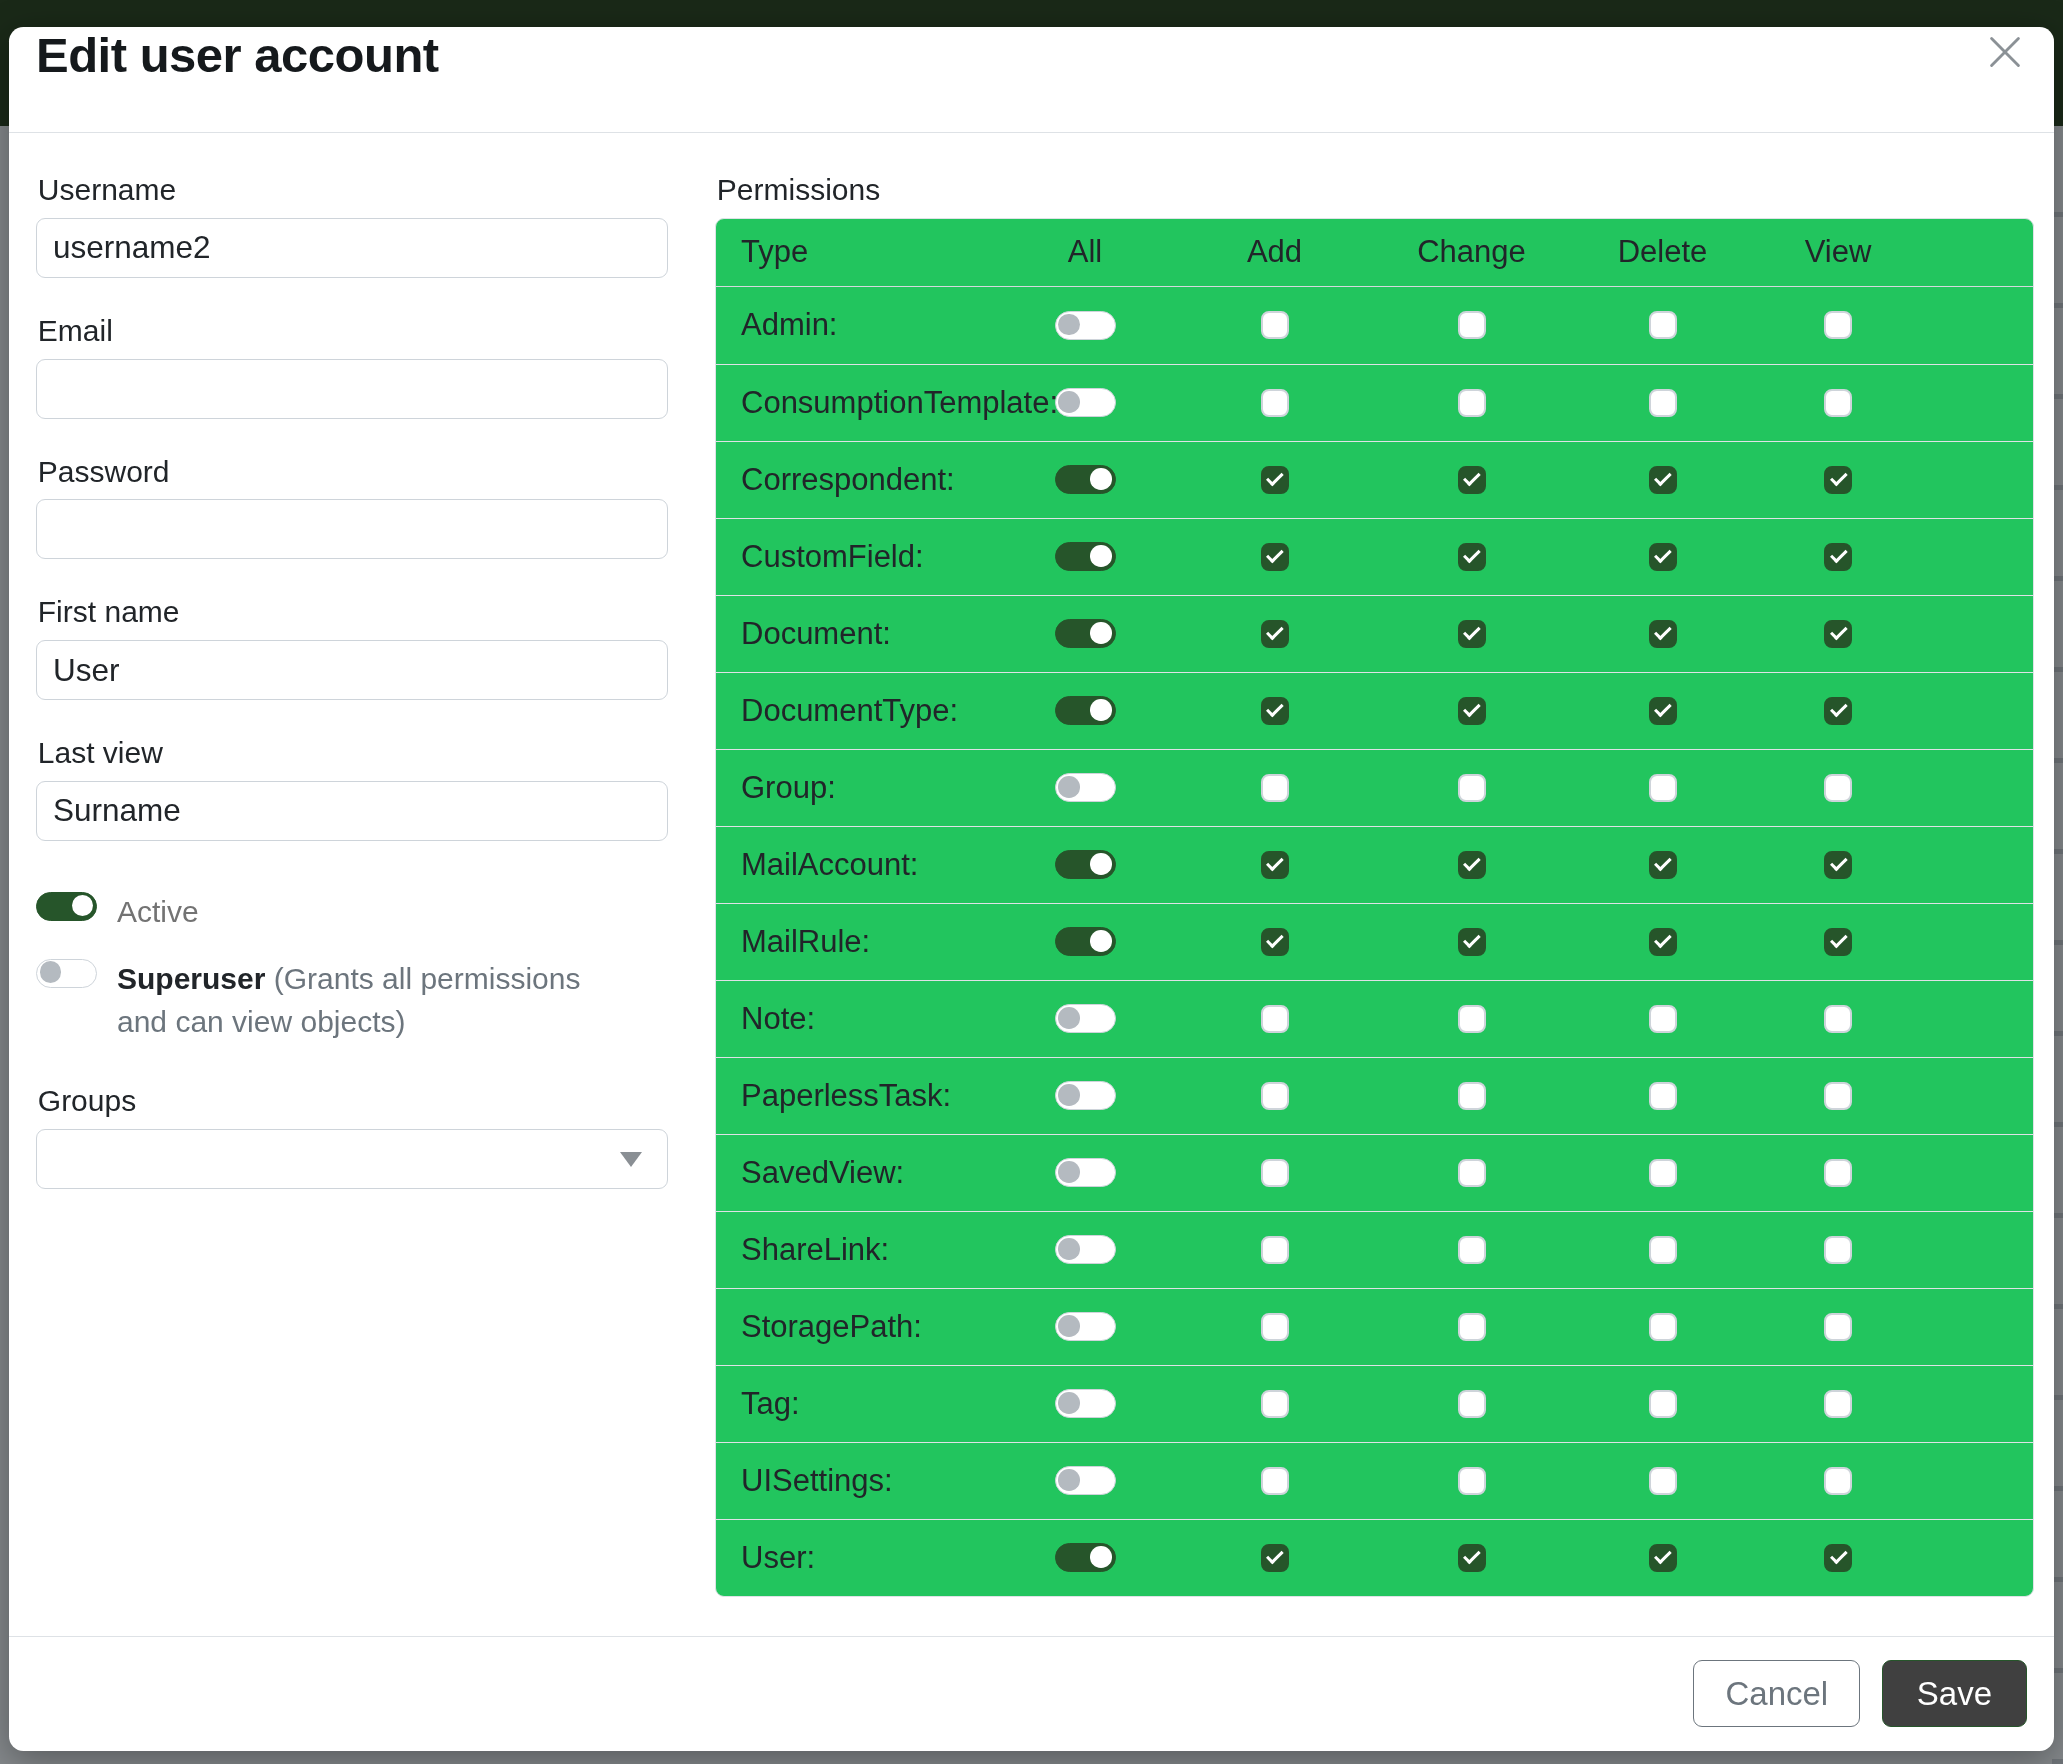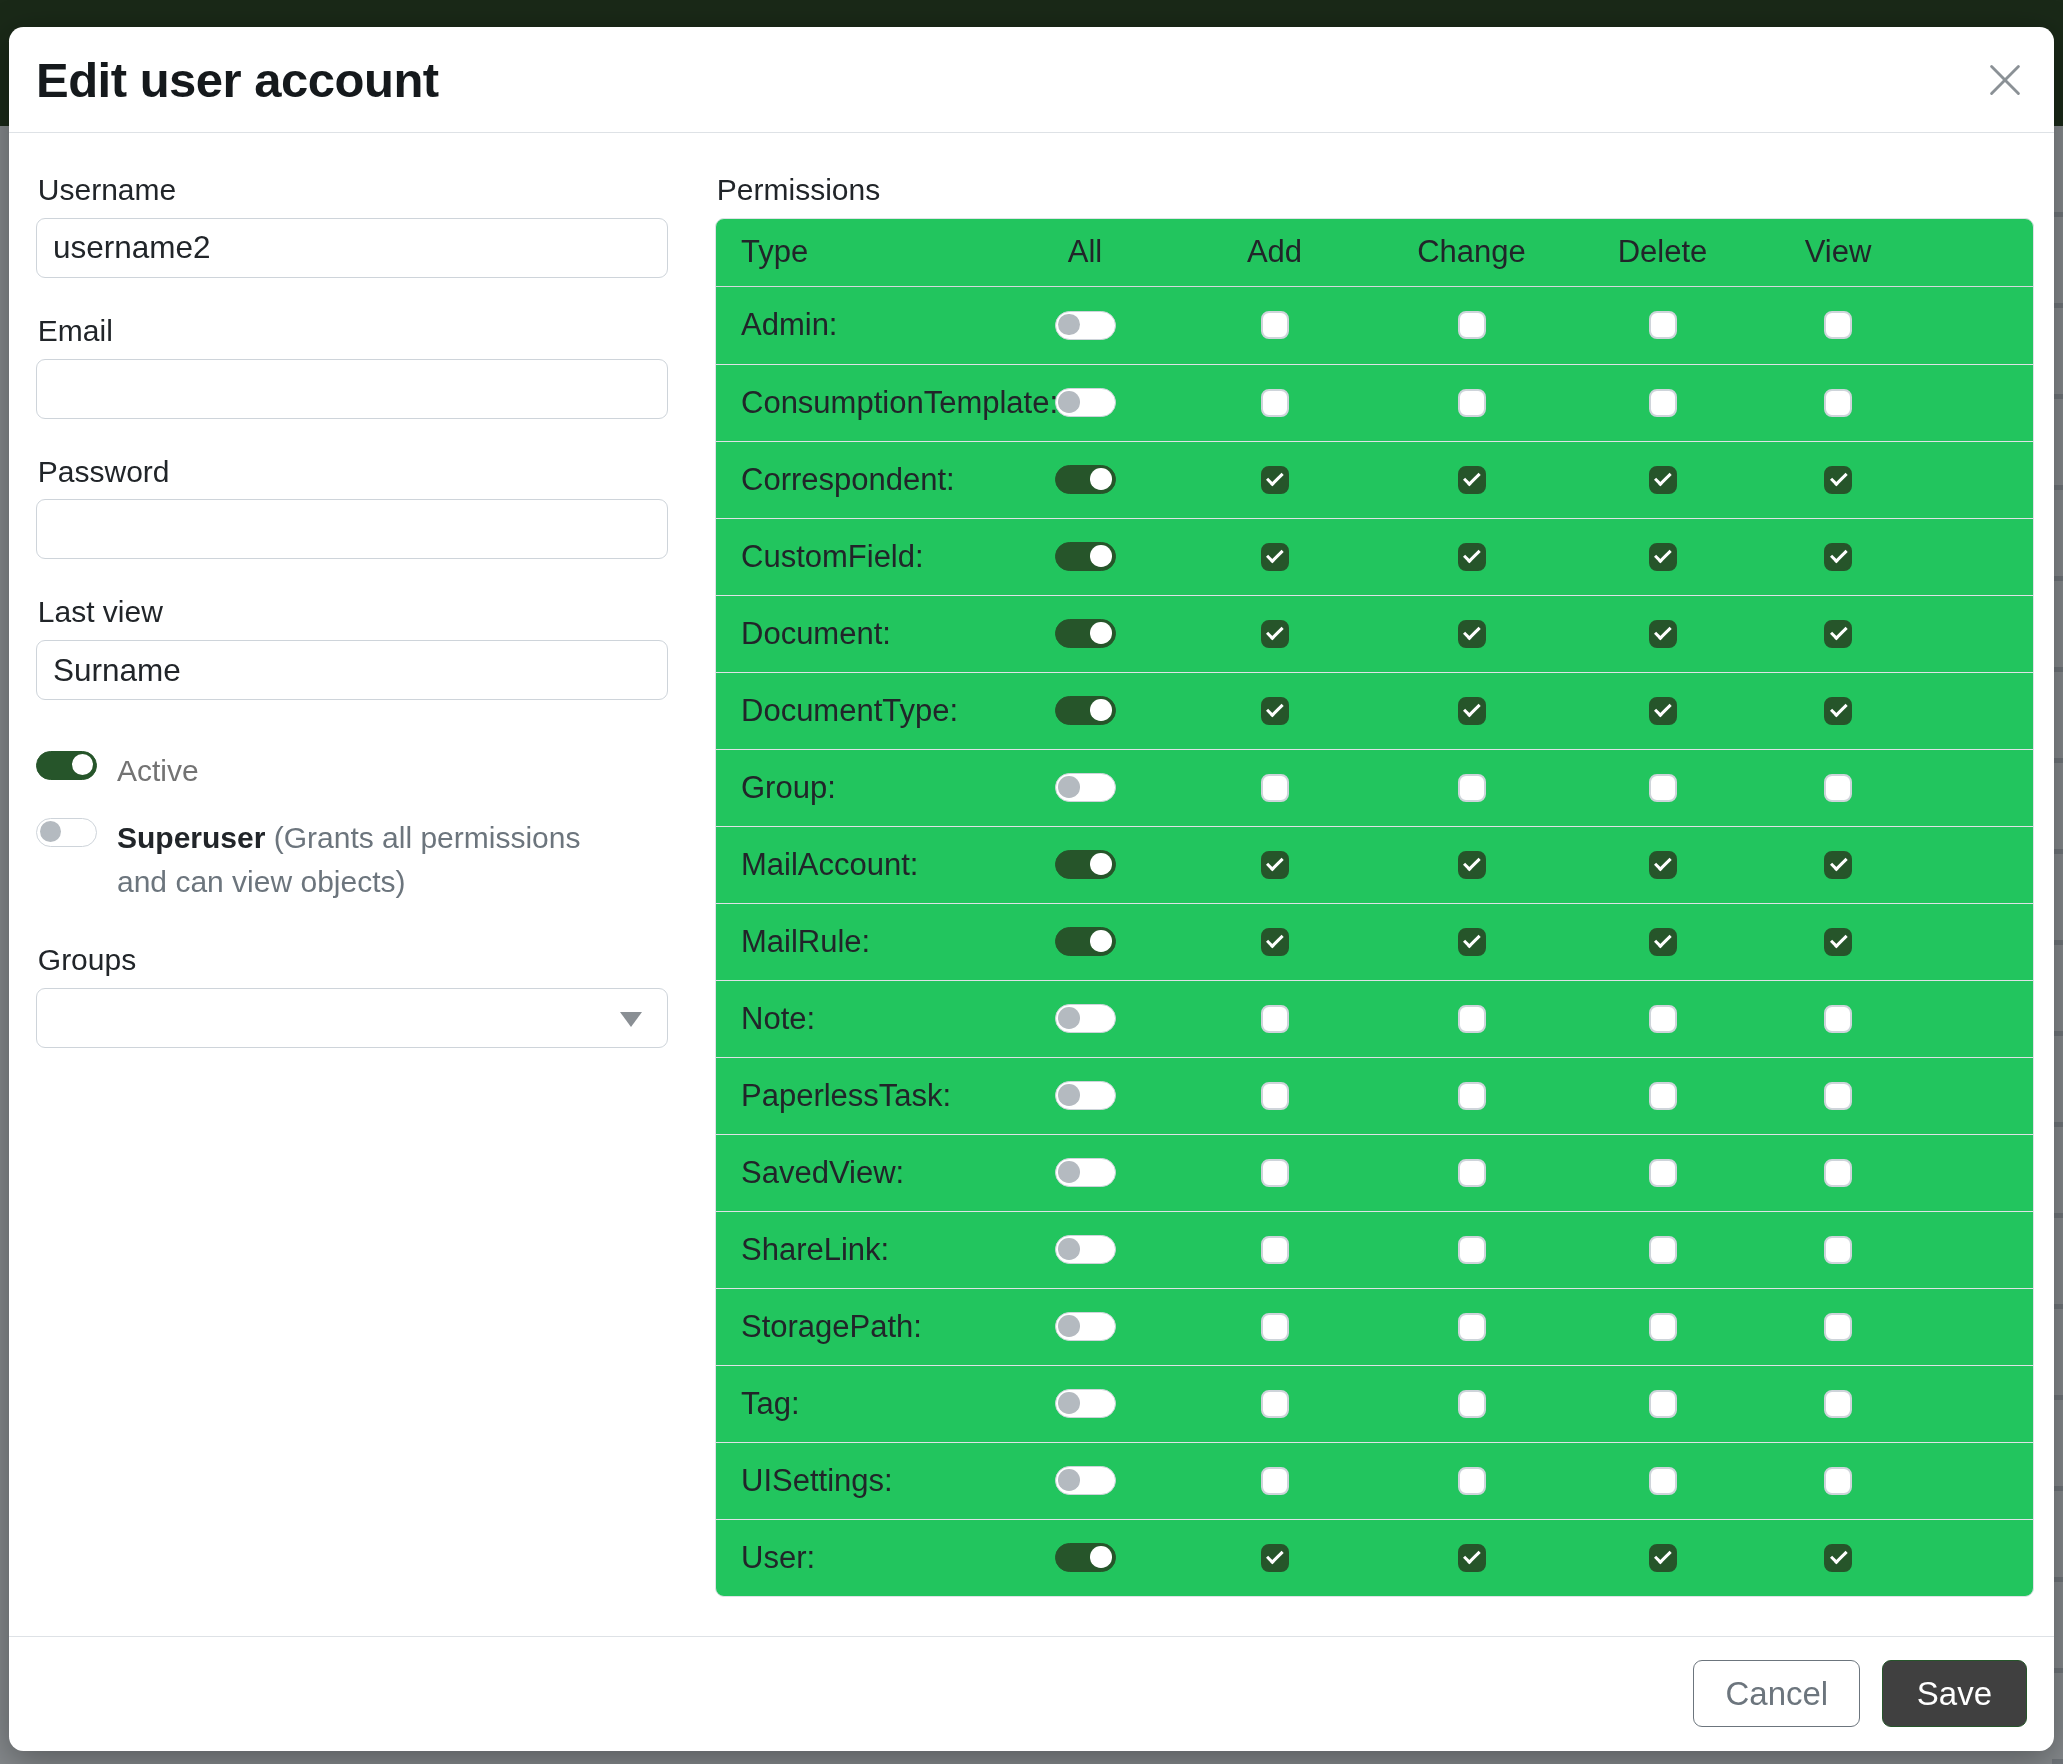--- a/index.html
+++ b/index.html
@@ -21,21 +21,21 @@
   }
   .modal {
     position: absolute; left: 9px; right: 9px; top: 27px; bottom: 13.5px;
     background: #ffffff; border-radius: 14.4px;
     box-shadow: 0 9px 36px rgba(0,0,0,.35);
     display: flex; flex-direction: column;
   }
   
   .modal-header {
     height: 106px; flex: 0 0 106px;
-    display: flex; align-items: center;
+    display: flex; align-items: flex-start;
     padding: 0 24px 0 27px;
     border-bottom: 0.9px solid #dee2e6;
   }
   .modal-title { font-size: 49px; font-weight: 600; color: #15191c; letter-spacing: -0.5px; }
   .close-btn {
     margin-left: auto; background: none; border: none; cursor: pointer;
     width: 50px; height: 50px; display: flex; align-items: center; justify-content: center;
   }
   
   .modal-body { flex: 1 1 auto; display: flex; padding: 40px 20px 0 27px; overflow: hidden; }
@@ -146,20 +146,24 @@
         <label class="field-label">Username</label>
         <input class="text-input" type="text" value="username2" style="">
       </div>
       <div class="field-group">
         <label class="field-label">Email</label>
         <input class="text-input" type="text" value="" style="">
       </div>
       <div class="field-group">
         <label class="field-label">Password</label>
         <input class="text-input" type="password" value="" style="">
+      </div>
+      <div class="field-group">
+        <label class="field-label">First name</label>
+        <input class="text-input" type="text" value="User" style="">
       </div>
       <div class="field-group" style="margin-bottom:0">
         <label class="field-label">Last view</label>
         <input class="text-input" type="text" value="Surname" style="">
       </div>
 
       <div class="switch-row">
         <div class="toggle on">
             <span class="knob"></span>
           </div>

